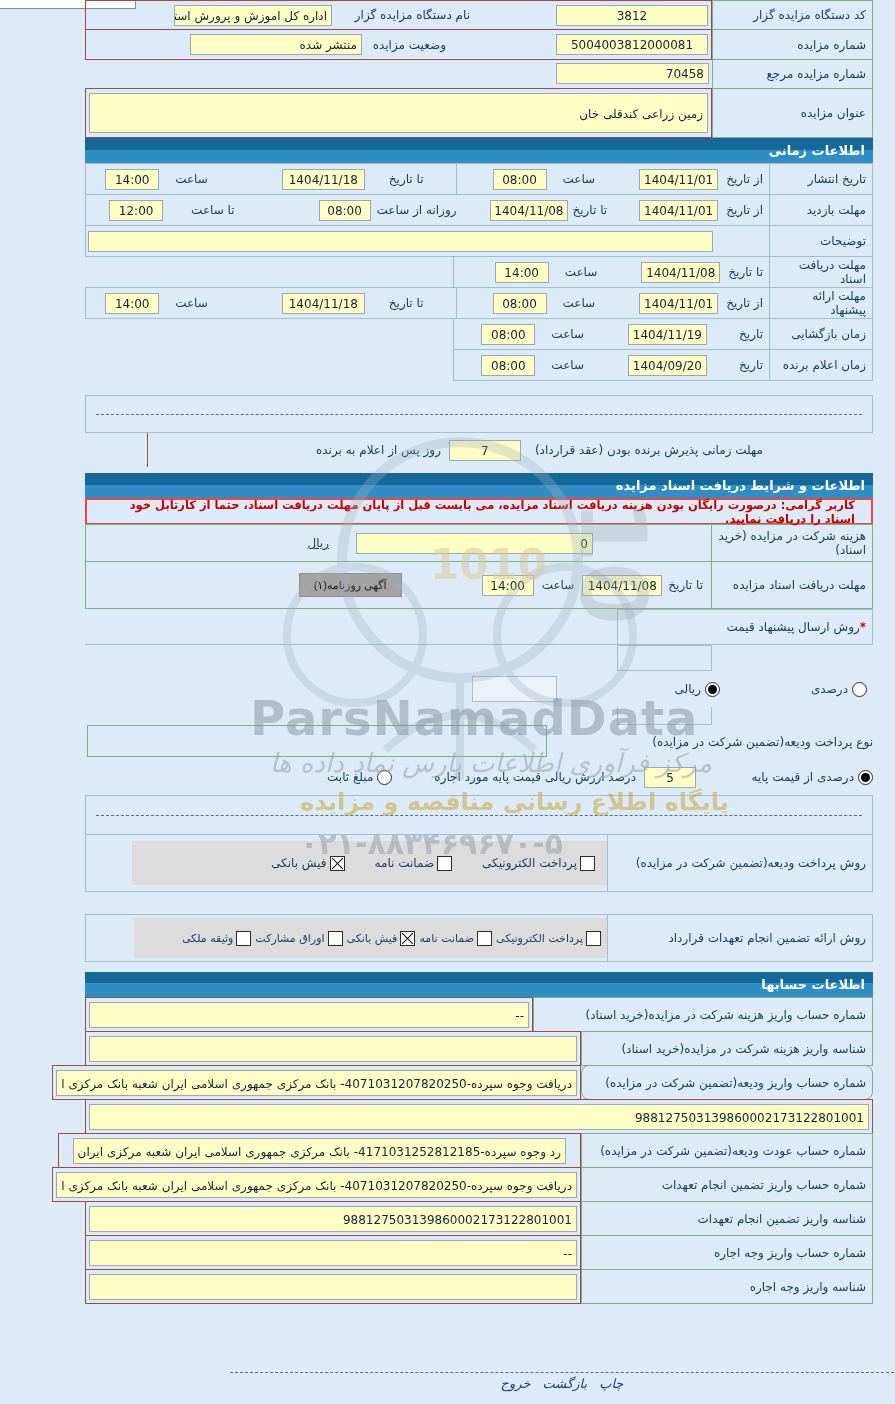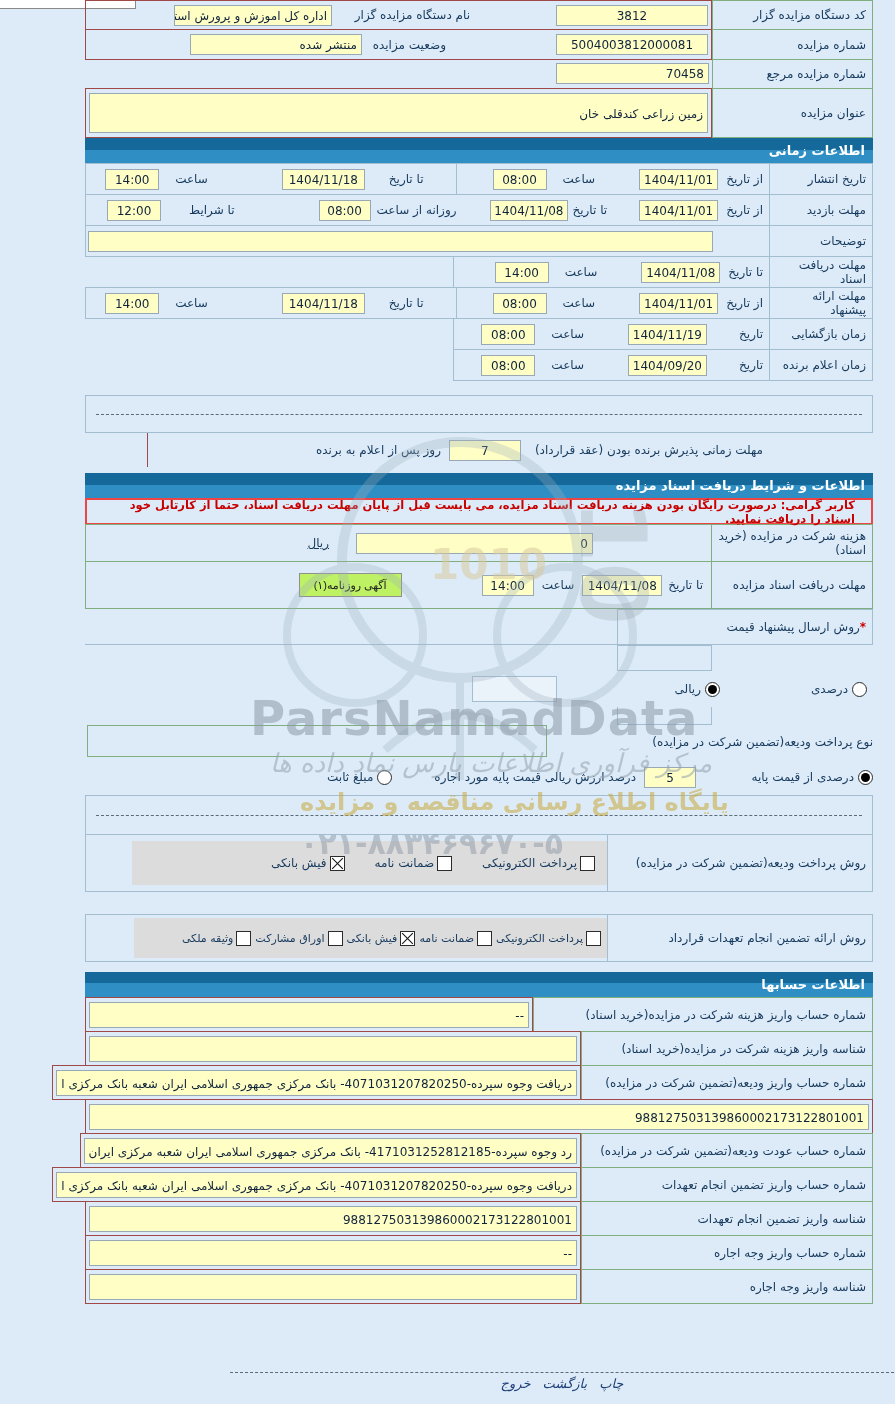--- a/index.html
+++ b/index.html
@@ -22,21 +22,21 @@
   .dashline{border-top:1px dashed #5a6b7a;flex:1;}
   
   .radio{flex:none;width:13px;height:13px;border:1px solid #2b2b2b;border-radius:50%;background:#fff;position:relative;display:inline-block;}
   .radio.checked::after{content:"";position:absolute;left:2px;top:2px;right:2px;bottom:2px;background:#000;border-radius:50%;}
   .cbbox{flex:none;width:13px;height:13px;border:1px solid #2b2b2b;background:#fff;position:relative;display:inline-block;}
   .cbbox.checked::before,.cbbox.checked::after{content:"";position:absolute;left:-1px;top:6px;width:15px;height:1px;background:#111;}
   .cbbox.checked::before{transform:rotate(45deg);}
   .cbbox.checked::after{transform:rotate(-45deg);}
   .cbitem{display:flex;align-items:center;gap:3px;}
   .panel{background:#dcdcdc;display:flex;align-items:center;box-sizing:border-box;}
-  .btn{background:#bef264;border:1px solid #8f8f8f;color:#222;font-size:11px;height:24px;line-height:22px;padding:0 14px;box-sizing:border-box;white-space:nowrap;}
+  .btn{background:#a3a3a3;border:1px solid #8f8f8f;color:#222;font-size:11px;height:24px;line-height:22px;padding:0 14px;box-sizing:border-box;white-space:nowrap;}
   .notice{color:#c80000;font-weight:bold;font-size:11.5px;}
   
   .wm{position:absolute;inset:0;pointer-events:none;z-index:6;direction:ltr;}
   .wm .brand{position:absolute;left:250px;top:690px;font-size:48px;font-weight:bold;color:#8d99a6;opacity:.55;letter-spacing:1px;font-family:"DejaVu Sans",sans-serif;}
   .wm .fa1{position:absolute;left:270px;top:748px;font-size:26px;font-style:italic;color:#93a2ae;opacity:.55;direction:rtl;}
   .wm .fa2{position:absolute;left:300px;top:788px;font-size:24px;font-weight:bold;color:#c9a93c;opacity:.55;direction:rtl;}
   .wm .ph{position:absolute;left:300px;top:826px;font-size:30px;font-weight:bold;color:#8d99a6;opacity:.5;}
   .wm .digits{position:absolute;left:560px;top:500px;font-size:90px;font-weight:bold;color:#9aa7b2;opacity:.3;writing-mode:vertical-rl;}
   .wm .digits2{position:absolute;left:430px;top:540px;font-size:42px;font-weight:bold;color:#d9c9a0;opacity:.55;}
   .wm svg{position:absolute;left:225px;top:420px;opacity:.30;}
@@ -115,21 +115,21 @@
     </div>
 
     <div class="row bl" style="height:32px;margin-top:-1px;">
       <div class="lblc" style="width:103px;border-left:1px solid #a3bdd1;">مهلت بازدید</div>
       <span class="sub" style="margin-right:6px;">از تاریخ</span>
       <div class="inp" style="width:79px;margin-right:8px;">1404/11/01</div>
       <span class="sub" style="margin-right:32px;">تا تاریخ</span>
       <div class="inp" style="width:78px;margin-right:4px;">1404/11/08</div>
       <span class="sub" style="margin-right:34px;">روزانه از ساعت</span>
       <div class="inp" style="width:52px;margin-right:6px;">08:00</div>
-      <span class="sub" style="margin-right:84px;">تا شرایط</span>
+      <span class="sub" style="margin-right:84px;">تا ساعت</span>
       <div class="inp" style="width:54px;margin-right:28px;">12:00</div>
     </div>
 
     <div class="row bl" style="height:32px;margin-top:-1px;">
       <div class="lblc" style="width:103px;border-left:1px solid #a3bdd1;">توضیحات</div>
       <div class="inp r" style="flex:1;margin-right:56px;margin-left:2px;"></div>
     </div>
 
     <div class="row bl" style="height:32px;margin-top:-1px;width:420px;">
       <div class="lblc" style="width:103px;border-left:1px solid #a3bdd1;">مهلت دریافت اسناد</div>
@@ -299,33 +299,33 @@
           <div class="inp r" style="flex:1;height:26px;line-height:26px;">--</div>
         </div>
     </div>
     <div class="row" style="height:35px;margin-top:-1px;">
       <div class="lblc g" style="width:292px;">شناسه واریز هزینه شرکت در مزایده(خرید اسناد)</div>
       <div class="vala rd" style="padding:3px;">
           <div class="inp r" style="flex:1;height:26px;line-height:26px;"></div>
         </div>
     </div>
     <div class="row" style="height:35px;margin-top:-1px;">
-      <div class="lblc g" style="width:292px;">شماره حساب واریز ودیعه(تضمین شرکت در مزایده)</div>
+      <div class="lblc g" style="width:292px;border-radius:8px;">شماره حساب واریز ودیعه(تضمین شرکت در مزایده)</div>
       <div class="vala rd" style="padding:3px;">
           <div class="inp r" style="flex:1;height:26px;line-height:26px;">دریافت وجوه سپرده-4071031207820250- بانک مرکزی جمهوری اسلامی ایران شعبه بانک مرکزی ا</div>
         </div>
     </div>
     <div class="row" style="height:35px;margin-top:-1px;">
       <div class="vala rd" style="padding:3px;">
           <div class="inp r" style="flex:1;height:26px;line-height:26px;">988127503139860002173122801001</div>
         </div>
     </div>
     <div class="row" style="height:35px;margin-top:-1px;">
       <div class="lblc g" style="width:292px;">شماره حساب عودت ودیعه(تضمین شرکت در مزایده)</div>
-      <div class="vala rd" style="padding:3px;">
+      <div class="vala rd" style="padding:14px;">
           <div class="inp r" style="flex:1;height:26px;line-height:26px;">رد وجوه سپرده-4171031252812185- بانک مرکزی جمهوری اسلامی ایران شعبه مرکزی ایران</div>
         </div>
     </div>
     <div class="row" style="height:35px;margin-top:-1px;">
       <div class="lblc g" style="width:292px;">شماره حساب واریز تضمین انجام تعهدات</div>
       <div class="vala rd" style="padding:3px;">
           <div class="inp r" style="flex:1;height:26px;line-height:26px;">دریافت وجوه سپرده-4071031207820250- بانک مرکزی جمهوری اسلامی ایران شعبه بانک مرکزی ا</div>
         </div>
     </div>
     <div class="row" style="height:35px;margin-top:-1px;">

